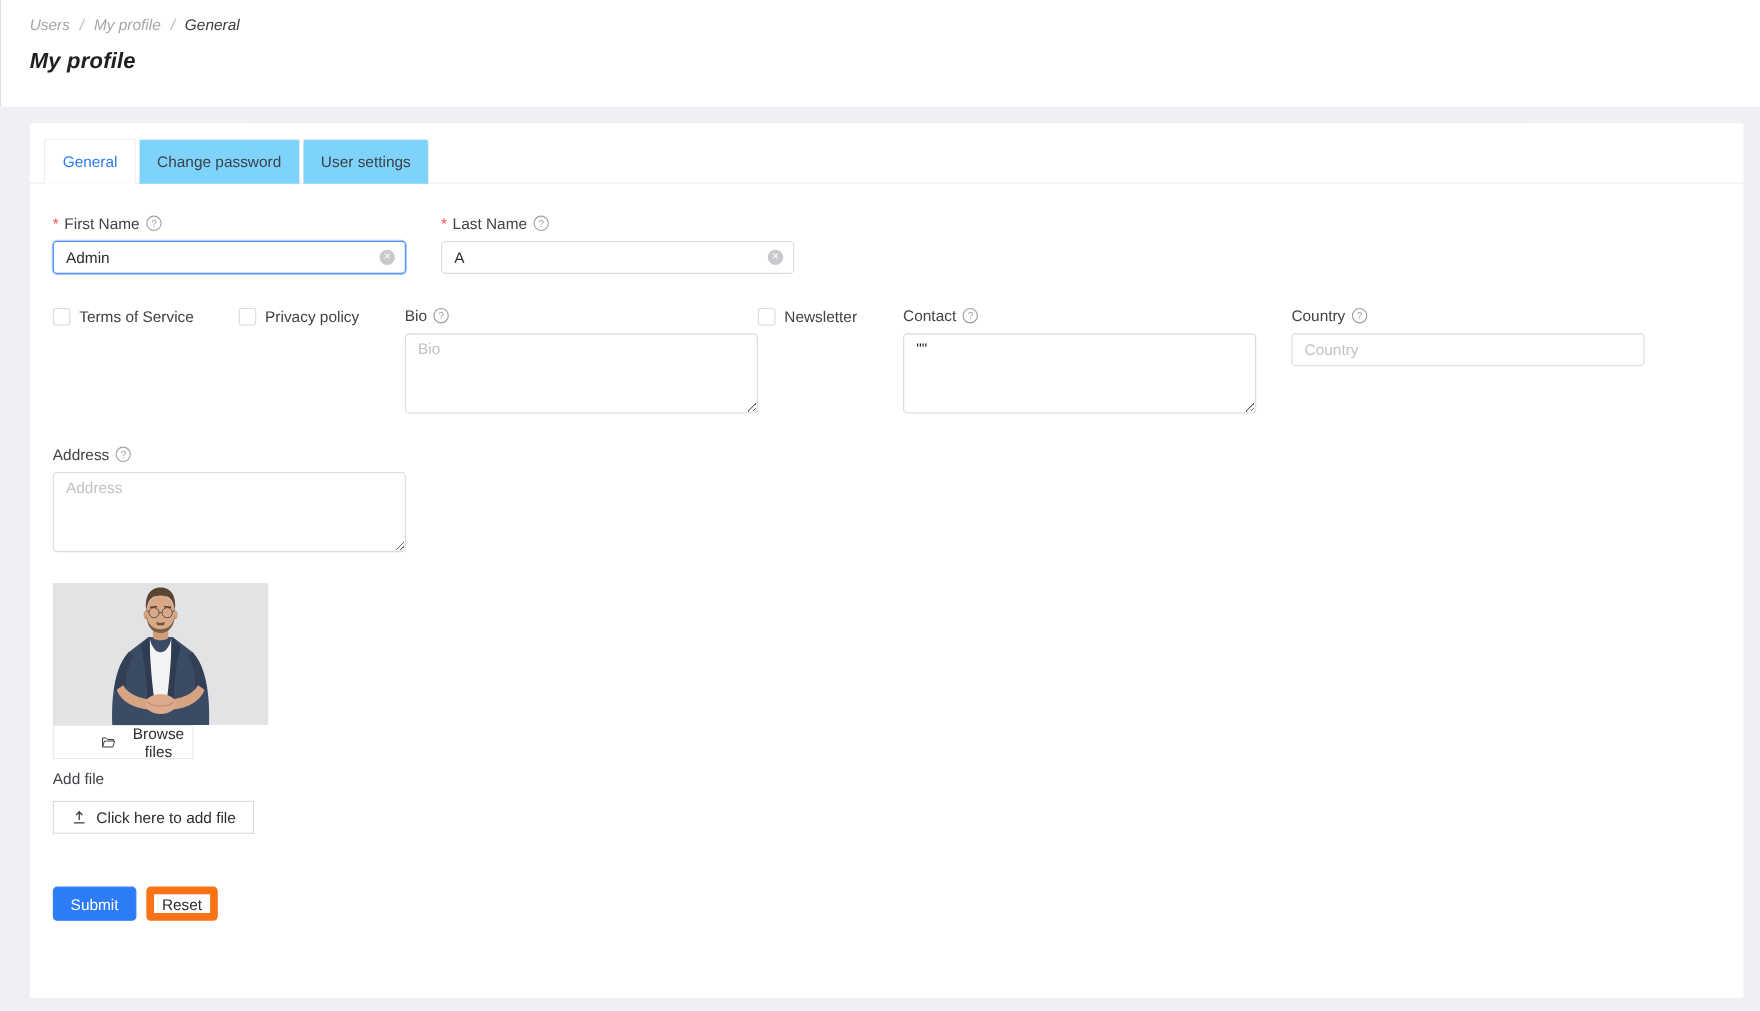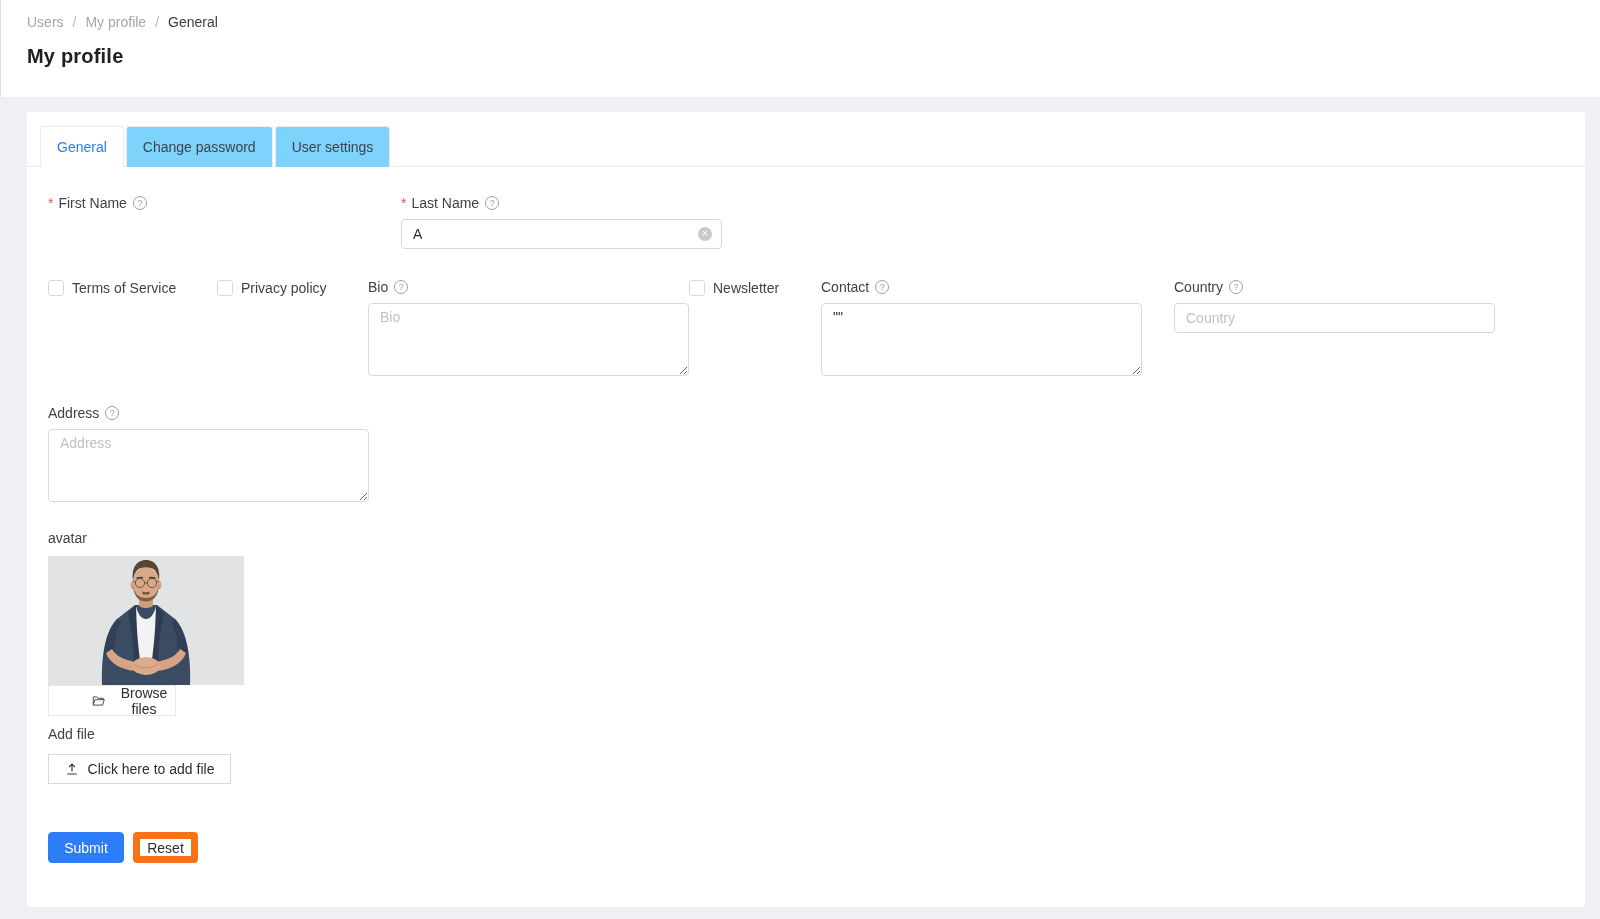--- a/index.html
+++ b/index.html
@@ -11,20 +11,21 @@
     font-size: 14px;
     overflow: hidden;
   }
 
   
   .page-header {
     background: #fff;
     height: 97px;
     padding: 14px 26px 12px;
     border-left: 1px solid #dfdfe2;
+    font-style: italic;
   }
   .breadcrumb { font-size: 14px; color: #a6a6ab; display: flex; align-items: center; }
   .bc-link { color: #a6a6ab; cursor: pointer; }
   .bc-sep { margin: 0 9px; color: #b9b9be; }
   .bc-current { color: #3c3c40; }
   .page-title { font-size: 20px; font-weight: 700; color: #202022; margin-top: 15px; letter-spacing: .2px; }
 
   
   .card {
     background: #fff;
@@ -173,20 +174,24 @@
 
   <div class="form-body">
 
     <div class="row row-1">
       <div class="field w321 mr32">
         <div class="field-label">
           <span class="asterisk">*</span>
           <span>First Name</span>
           <span class="help-icon">?</span>
         </div>
+        <div class="input-wrap">
+          <input class="text-input focused" type="text" value="Admin" style="">
+          <span class="clear-icon"></span>
+        </div>
       </div>
       <div class="field w321">
         <div class="field-label">
           <span class="asterisk">*</span>
           <span>Last Name</span>
           <span class="help-icon">?</span>
         </div>
         <div class="input-wrap">
           <input class="text-input" type="text" value="A" style="">
           <span class="clear-icon"></span>
@@ -236,21 +241,20 @@
       <div class="field w321">
         <div class="field-label">
           <span>Address</span>
           <span class="help-icon">?</span>
         </div>
         <textarea class="area" placeholder="Address" style=""></textarea>
       </div>
     </div>
 
     <div class="avatar-block">
-      <div class="plain-label">avatar</div>
       <svg class="avatar-img" viewBox="0 0 196 129" xmlns="http://www.w3.org/2000/svg">
         <rect width="196" height="129" fill="#e2e3e5"></rect>
         <path d="M54 129 C53 101 57 75 69 63 L87 49 L109 49 L127 63 C139 75 143 101 142 129 Z" fill="#3b4b64"></path>
         <path d="M69 63 C61 72 57 86 56 98 L66 101 C66 87 68 74 73 66 Z" fill="#323f55"></path>
         <path d="M127 63 C135 72 139 86 140 98 L130 101 C130 87 128 74 123 66 Z" fill="#323f55"></path>
         <path d="M88 50 C90 59 94 63 98 63 C102 63 106 59 108 50 L107 102 L89 102 Z" fill="#f3f3f3"></path>
         <path d="M88 49 L80 57 C84 76 86 92 86 108 L92 104 C90 88 88 67 88 49 Z" fill="#2e3c52"></path>
         <path d="M108 49 L116 57 C112 76 110 92 110 108 L104 104 C106 88 108 67 108 49 Z" fill="#2e3c52"></path>
         <path d="M58 97 C62 108 74 114 88 115 L93 107 C79 105 68 101 64 93 Z" fill="#d6a383"></path>
         <path d="M138 97 C134 108 122 114 108 115 L103 107 C117 105 128 101 132 93 Z" fill="#d6a383"></path>

